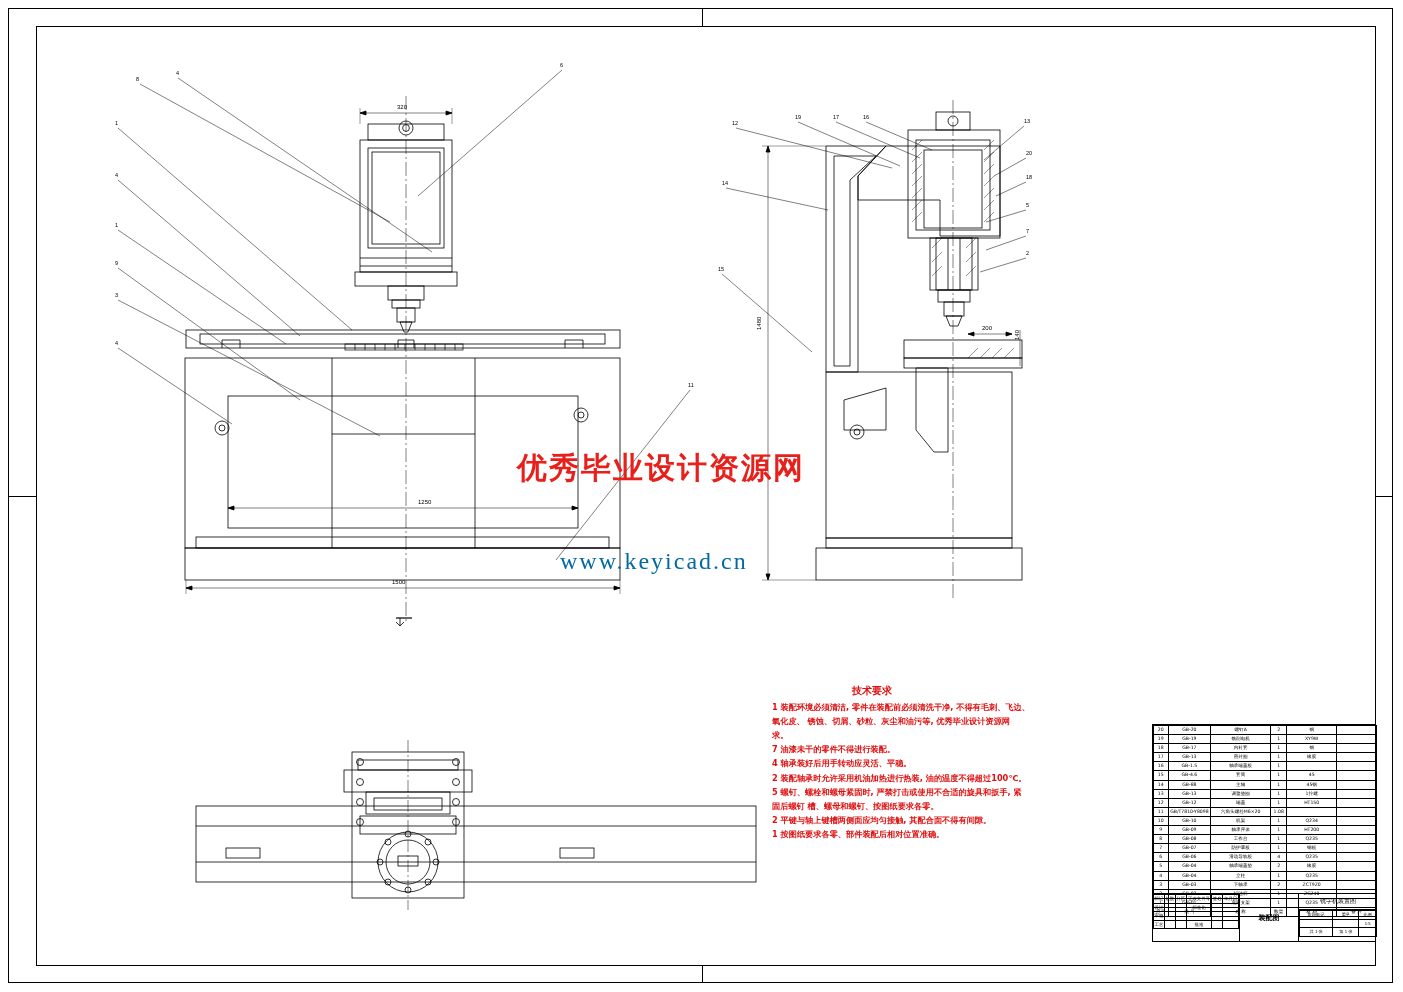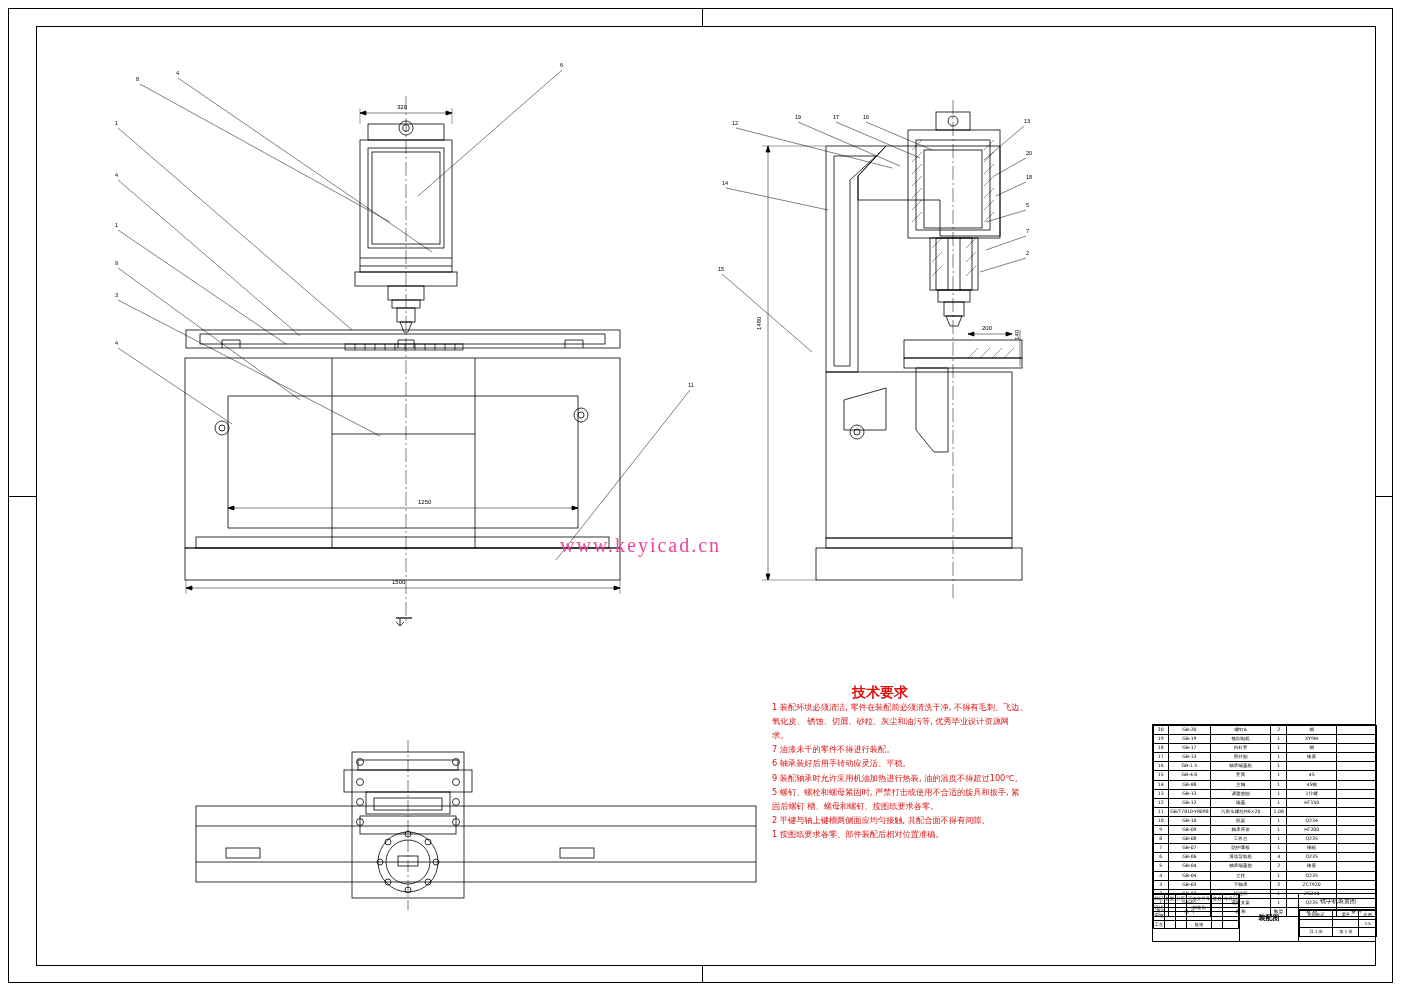--- a/index.html
+++ b/index.html
@@ -3,24 +3,24 @@
 <meta charset="utf-8">
 <style>
   html,body{margin:0;padding:0;background:#ffffff;}
   body{width:1403px;height:992px;font-family:"Liberation Sans",sans-serif;position:relative;overflow:hidden;}
   .sheet{position:absolute;left:0;top:0;width:1403px;height:992px;background:#fff;}
   .outer-border{position:absolute;left:8px;top:8px;width:1385px;height:975px;border:1px solid #000;box-sizing:border-box;}
   .inner-border{position:absolute;left:36px;top:26px;width:1340px;height:940px;border:1px solid #000;box-sizing:border-box;}
   .tickline{position:absolute;background:#000;}
   svg{position:absolute;left:0;top:0;width:1403px;height:992px;overflow:visible;}
   .watermark-cn{position:absolute;left:517px;top:448px;color:#e8201b;font-size:30px;font-weight:bold;letter-spacing:2px;white-space:nowrap;font-family:"DejaVu Sans",sans-serif;}
-  .watermark-url{position:absolute;left:560px;top:534px;color:#ec4899;font-size:20px;letter-spacing:2px;white-space:nowrap;font-family:"Liberation Serif",serif;}
-  .tech-title{position:absolute;left:852px;top:684px;font-size:14px;font-weight:bold;color:#d11;font-family:"DejaVu Sans",sans-serif;}
+  .watermark-url{position:absolute;left:560px;top:548px;color:#0369a1;font-size:24px;letter-spacing:2px;white-space:nowrap;font-family:"Liberation Serif",serif;}
+  .tech-title{position:absolute;left:852px;top:684px;font-size:10px;font-weight:bold;color:#d11;font-family:"DejaVu Sans",sans-serif;}
   .tech-body{position:absolute;left:772px;top:700px;width:330px;font-size:8.2px;line-height:1.72;color:#d11;font-family:"DejaVu Sans",sans-serif;}
-  .tech-body div{white-space:nowrap;}
+  .tech-body div{white-space:nowrap;font-weight:bold;}
   .dimtxt{position:absolute;font-size:6px;color:#000;font-family:"Liberation Sans",sans-serif;}
   .leadnum{position:absolute;font-size:5.5px;color:#000;}
   
   .tb{position:absolute;left:1152px;top:724px;width:224px;height:218px;border:1px solid #000;box-sizing:border-box;background:#fff;}
   .bom{position:absolute;left:0;top:0;width:224px;}
   .bom table{border-collapse:collapse;width:224px;}
   .bom td{border:0.5px solid #000;font-size:4.6px;height:8.1px;line-height:8.1px;padding:0 1px;color:#000;overflow:hidden;white-space:nowrap;font-family:"DejaVu Sans",sans-serif;}
   .c0{width:12px;text-align:center;}
   .c1{width:40px;text-align:center;}
   .c2{width:60px;text-align:center;}
@@ -293,30 +293,31 @@
   <div class="leadnum" style="left:1026px;top:228px;">7</div>
   <div class="leadnum" style="left:1026px;top:250px;">2</div>
 
   <div class="dimtxt" style="left:397px;top:104px;">320</div>
   <div class="dimtxt" style="left:418px;top:499px;">1250</div>
   <div class="dimtxt" style="left:392px;top:579px;">1500</div>
   <div class="dimtxt" style="left:756px;top:330px;transform:rotate(-90deg);transform-origin:left top;">1480</div>
   <div class="dimtxt" style="left:982px;top:325px;">200</div>
   <div class="dimtxt" style="left:1014px;top:340px;transform:rotate(-90deg);transform-origin:left top;">140</div>
 
+  <div class="watermark-cn">优秀毕业设计资源网</div>
   <div class="watermark-url">www.keyicad.cn</div>
 
   <div class="tech-title">技术要求</div>
   <div class="tech-body">
     <div>1 装配环境必须清洁, 零件在装配前必须清洗干净, 不得有毛刺、飞边、</div>
     <div>氧化皮、   锈蚀、切屑、砂粒、灰尘和油污等, 优秀毕业设计资源网</div>
     <div>求。</div>
     <div>7 油漆未干的零件不得进行装配。</div>
-    <div>6 轴承装好后用手转动应灵活、平稳。</div>
-    <div>9 装配轴承时允许采用机油加热进行热装, 油的温度不得超过100℃。</div>
+    <div>4 轴承装好后用手转动应灵活、平稳。</div>
+    <div>2 装配轴承时允许采用机油加热进行热装, 油的温度不得超过100℃。</div>
     <div>5 螺钉、螺栓和螺母紧固时, 严禁打击或使用不合适的旋具和扳手, 紧</div>
     <div>固后螺钉     槽、螺母和螺钉、按图纸要求各零。</div>
     <div>2 平键与轴上键槽两侧面应均匀接触, 其配合面不得有间隙。</div>
     <div>1 按图纸要求各零、部件装配后相对位置准确。</div>
   </div>
 
   <div class="tb">
     <div class="bom">
       <table>
         <tbody id="bom-body">

